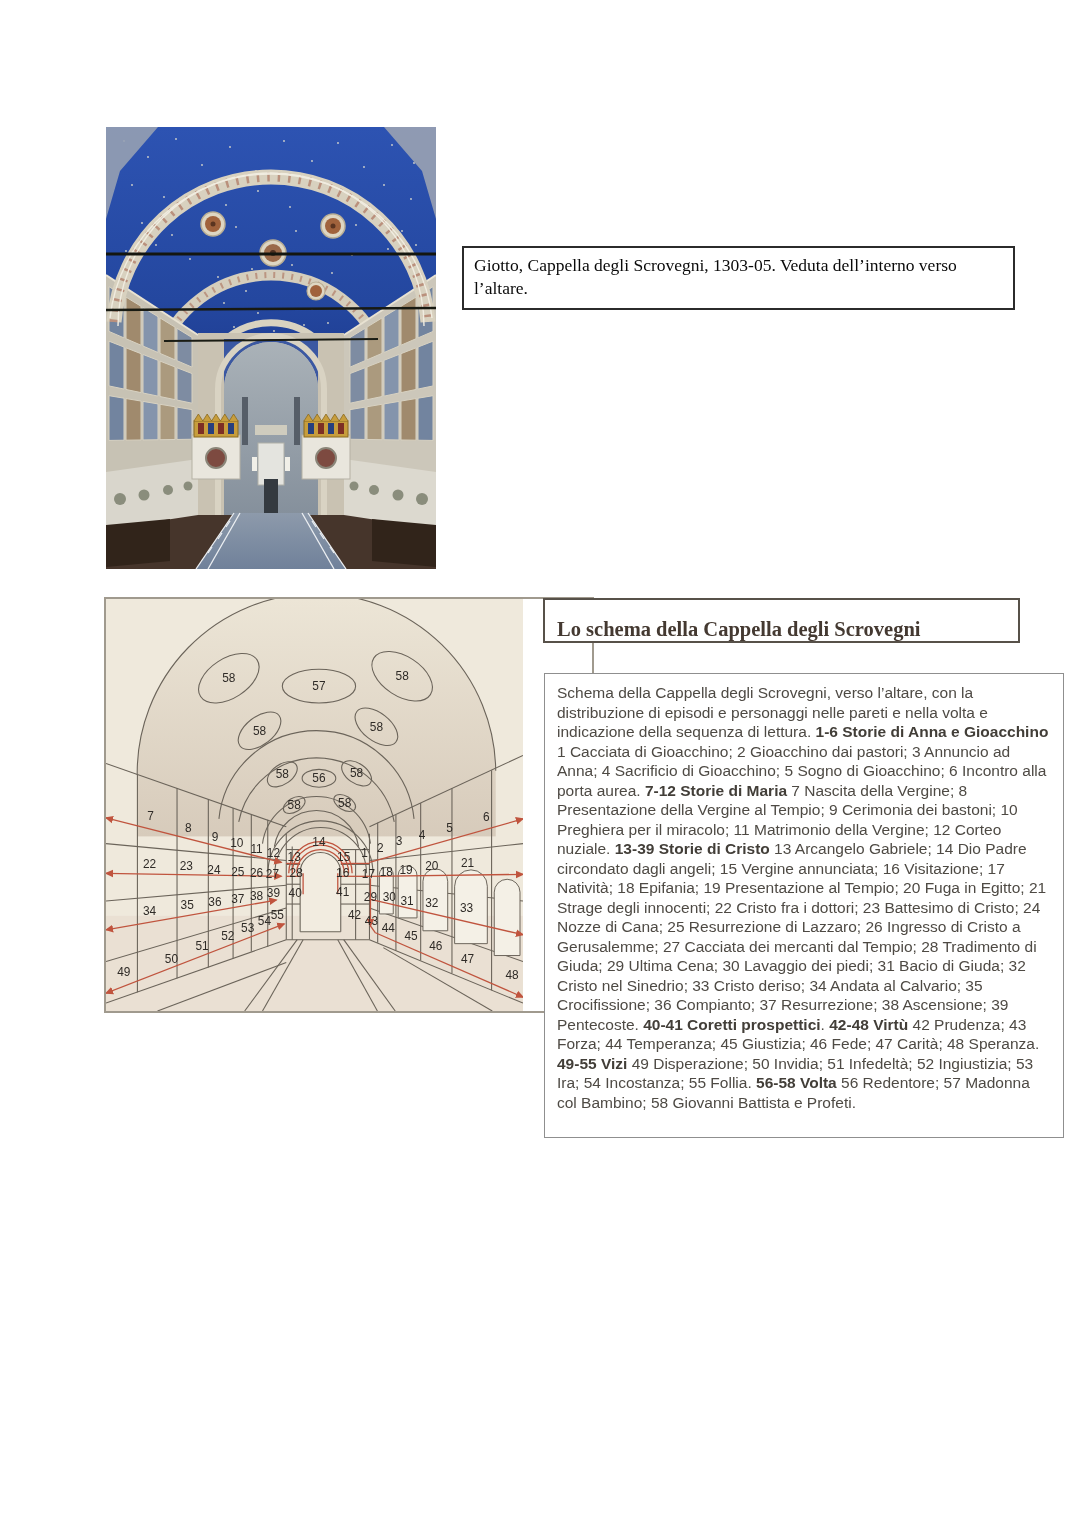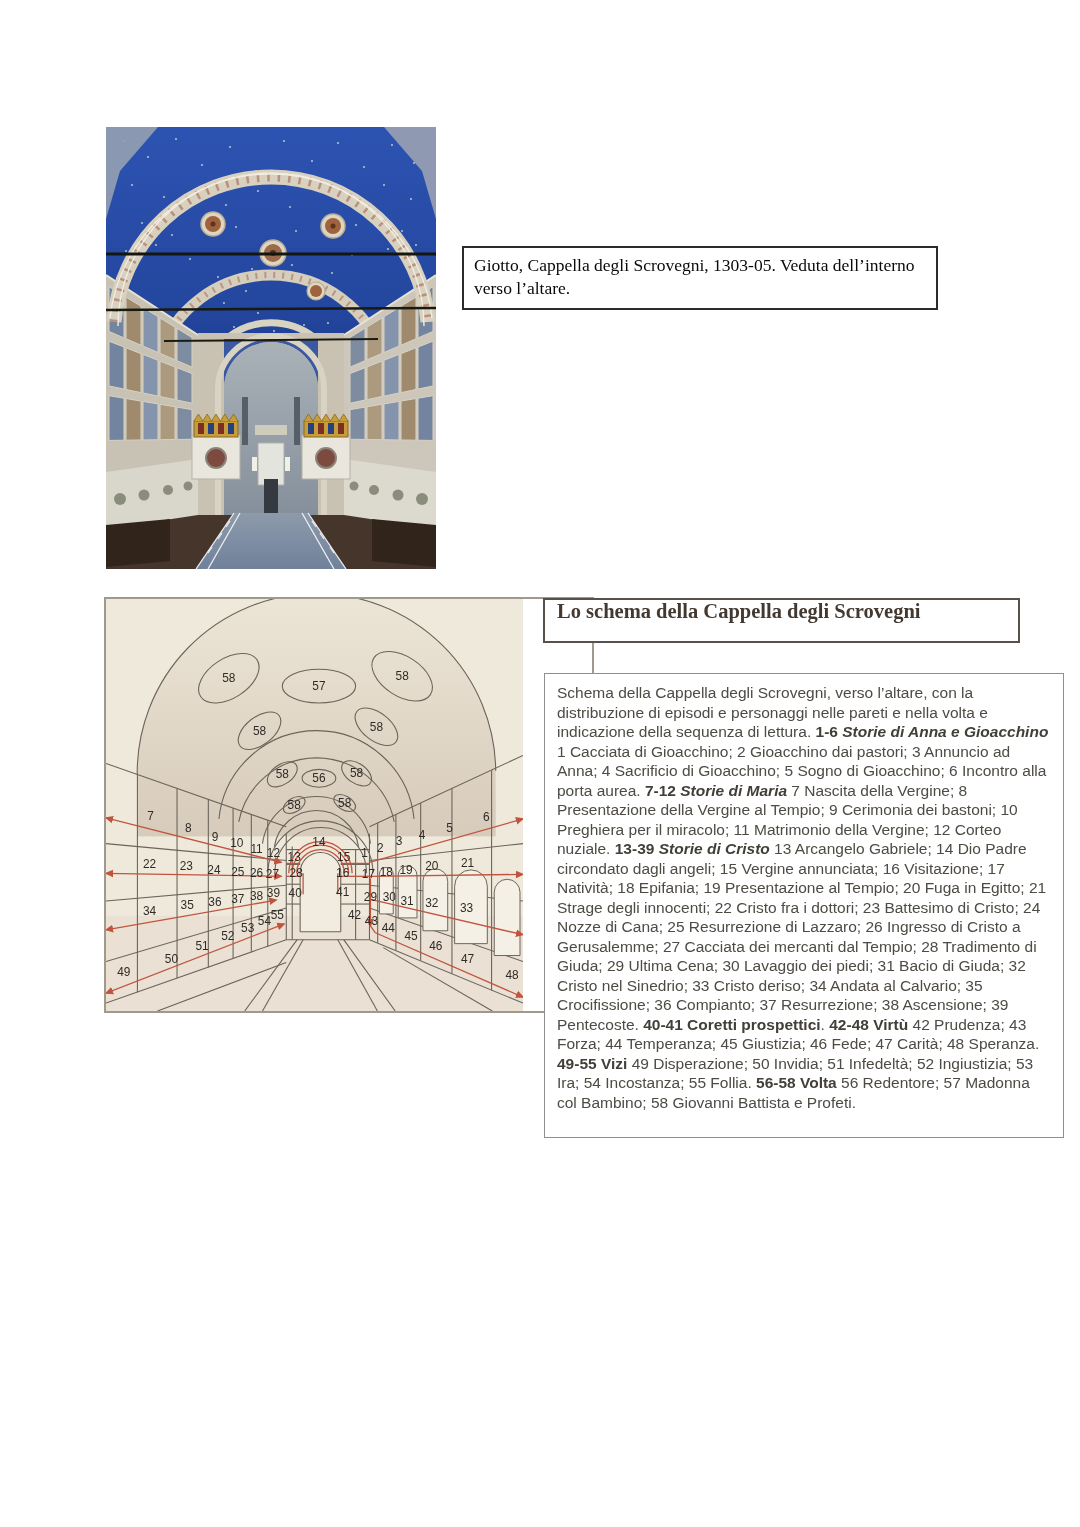--- a/index.html
+++ b/index.html
@@ -1,32 +1,32 @@
 <!DOCTYPE html>
 <html><head>
 <meta charset="utf-8">
 <style>
   html,body{margin:0;padding:0;}
   body{width:1080px;height:1527px;position:relative;background:#ffffff;overflow:hidden;
        font-family:"Liberation Sans",sans-serif;}
   .abs{position:absolute;}
   #photo-wrap{left:106px;top:127px;width:330px;height:442px;}
-  #caption-box{left:462px;top:246px;width:476px;box-sizing:border-box;border:2px solid #2b2b2b;
+  #caption-box{left:462px;top:246px;width:553px;box-sizing:border-box;border:2px solid #2b2b2b;
        padding:6px 10px 8px 10px;background:#fff;}
   #caption-box .cap{font-family:"Liberation Serif",serif;font-size:17.5px;line-height:1.32;color:#0a0a0a;}
   #diagram-wrap{left:104px;top:597px;width:490px;height:416px;box-sizing:border-box;
        border:2px solid #a09a8e;background:#f0ead¸d;}
   #title-box{left:543px;top:598px;width:477px;height:45px;box-sizing:border-box;border:2px solid #575149;
-       background:#fff;display:flex;align-items:flex-start;padding-left:12px;}
+       background:#fff;display:flex;align-items:flex-end;padding-left:12px;}
   #title-box .t{font-family:"Liberation Serif",serif;font-weight:bold;font-size:20.5px;color:#443931;}
   #desc-box{left:544px;top:673px;width:520px;height:465px;box-sizing:border-box;border:1.5px solid #8f8f8f;
        padding:9px 12px;background:#fff;}
   #desc-box .d{font-size:15.5px;line-height:19.5px;color:#4e4a44;}
   #desc-box .d .b{font-weight:bold;color:#423e38;text-align:right;}
-  #desc-box .d .i{font-style:italic;}
+  #desc-box .d .i{}
   svg text{font-family:"Liberation Sans",sans-serif;}
 </style>
 </head>
 <body>
 
 <div class="abs" id="photo-wrap">
 <svg id="photo-svg" width="330" height="442" viewBox="0 0 330 442">
   <defs>
     <linearGradient id="skyG" x1="0" y1="0" x2="0" y2="1">
       <stop offset="0" stop-color="#2d53b2"></stop>

